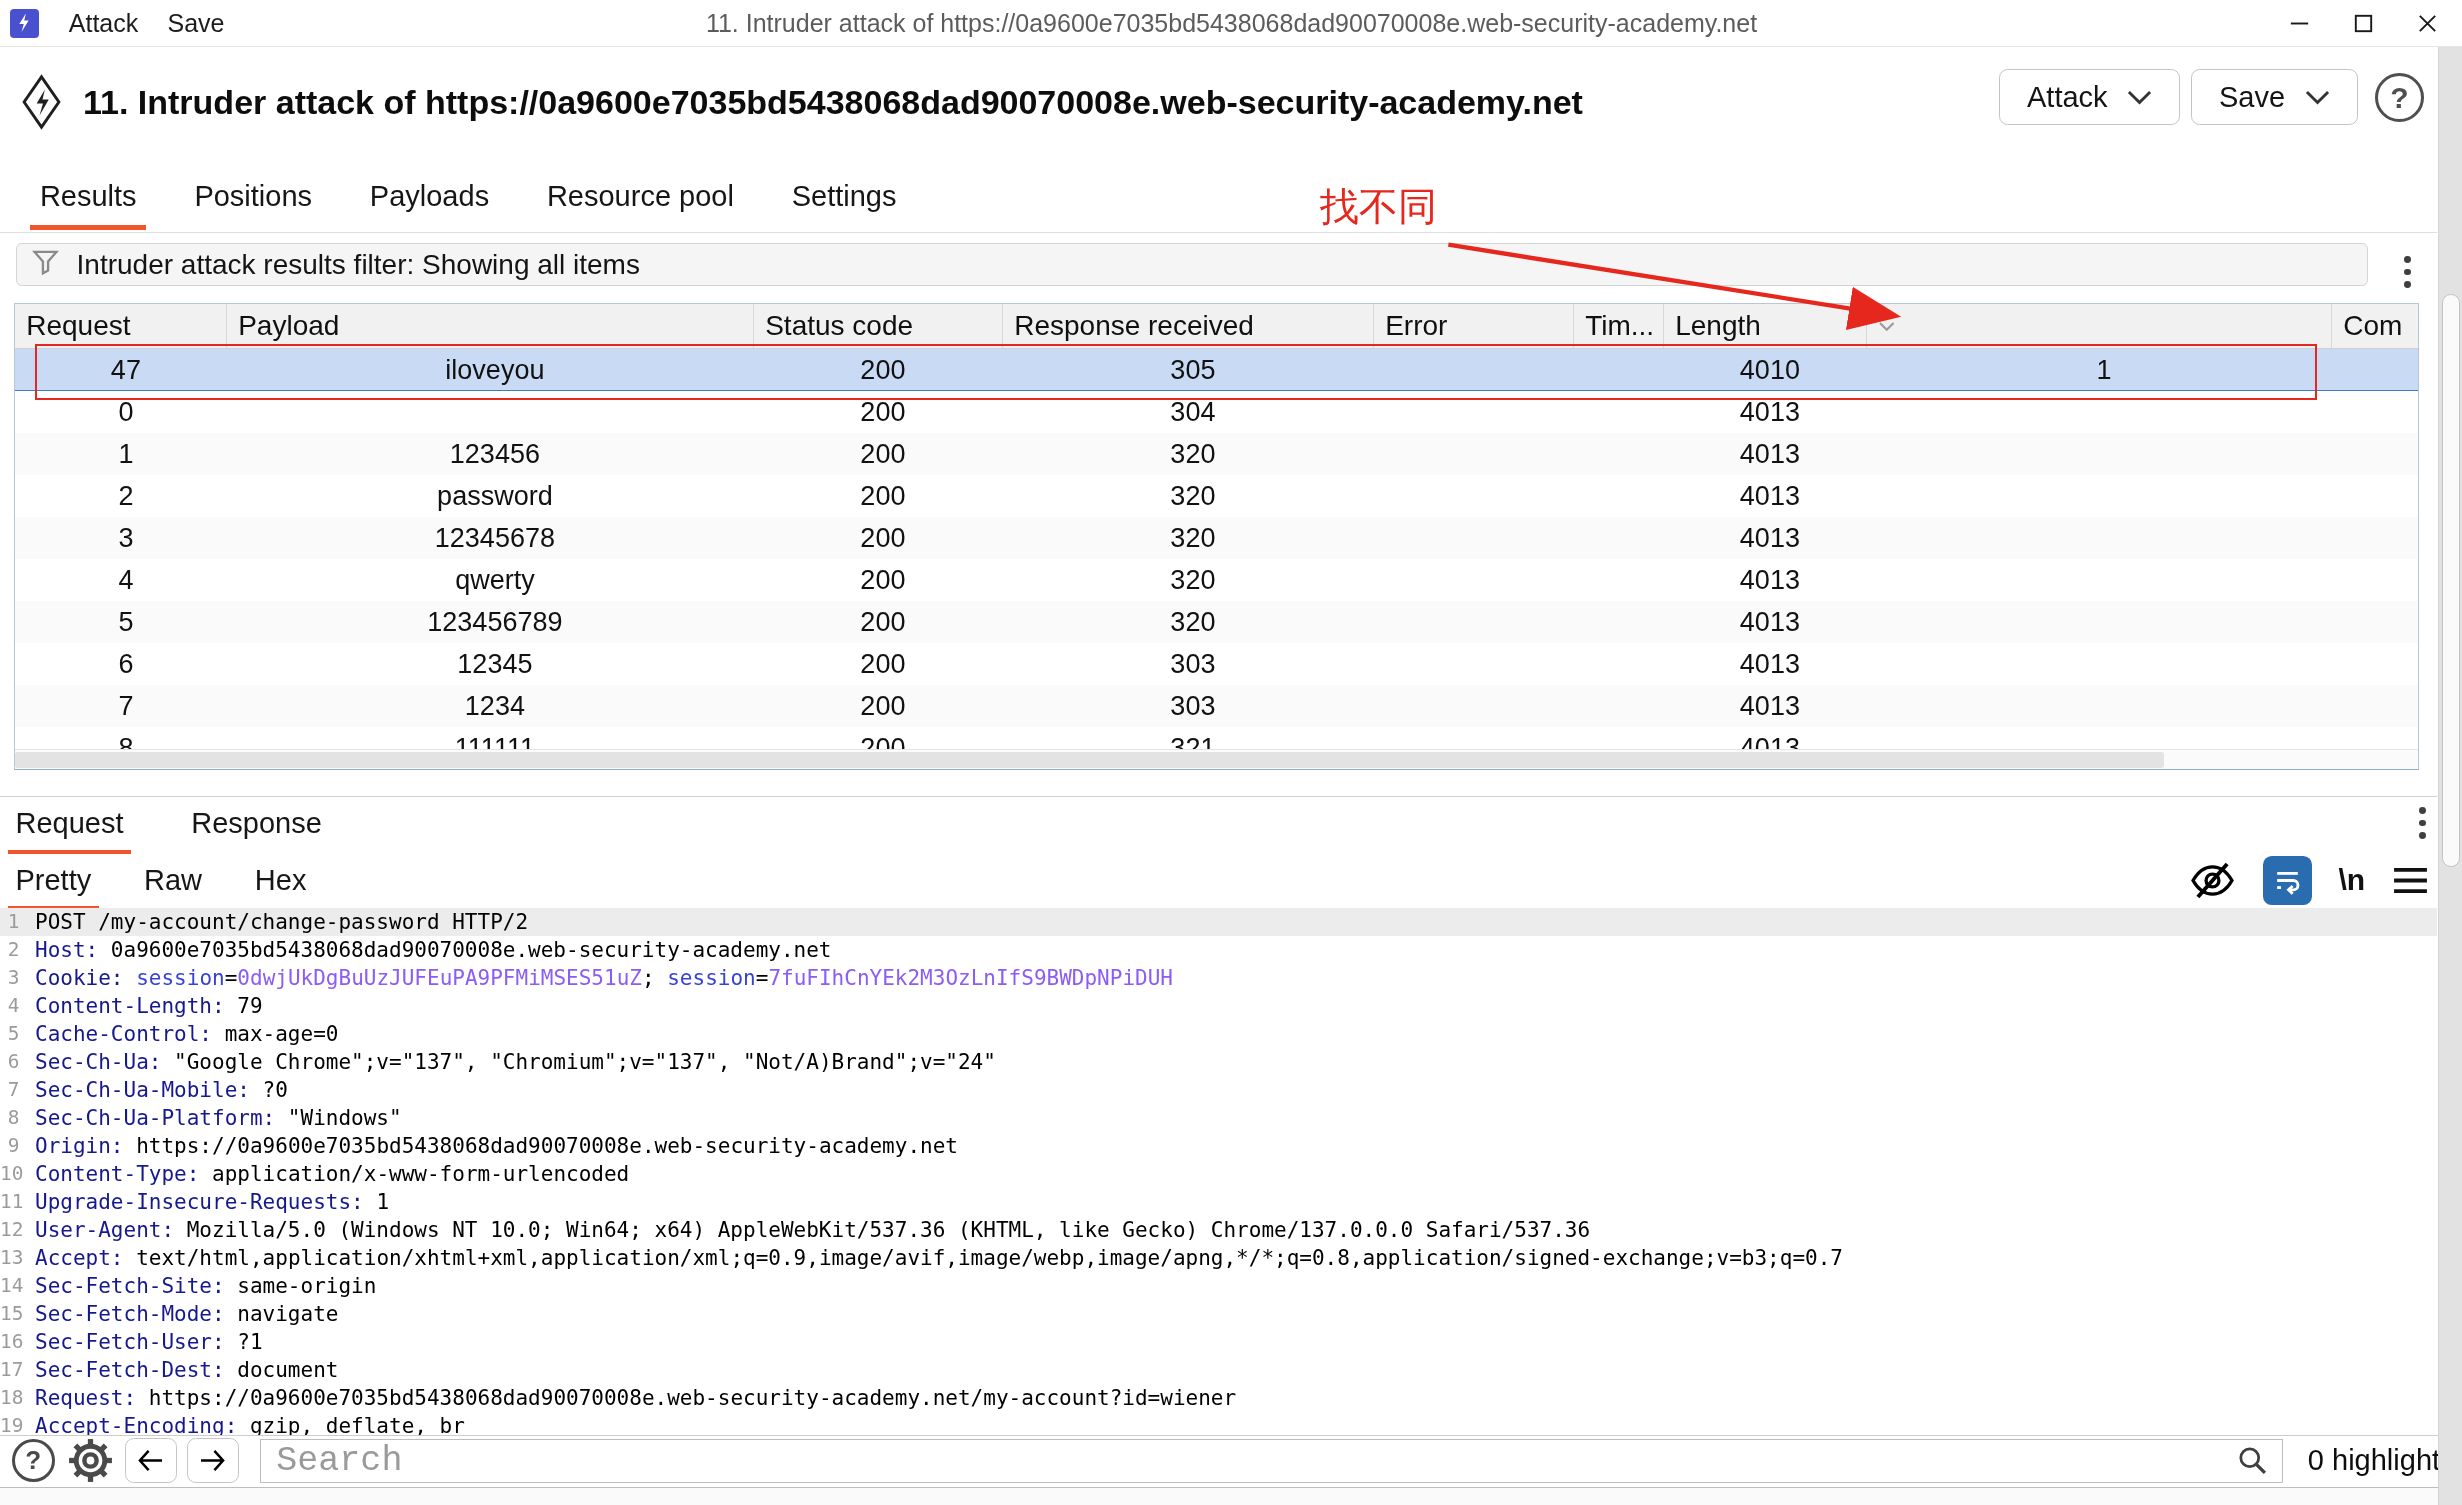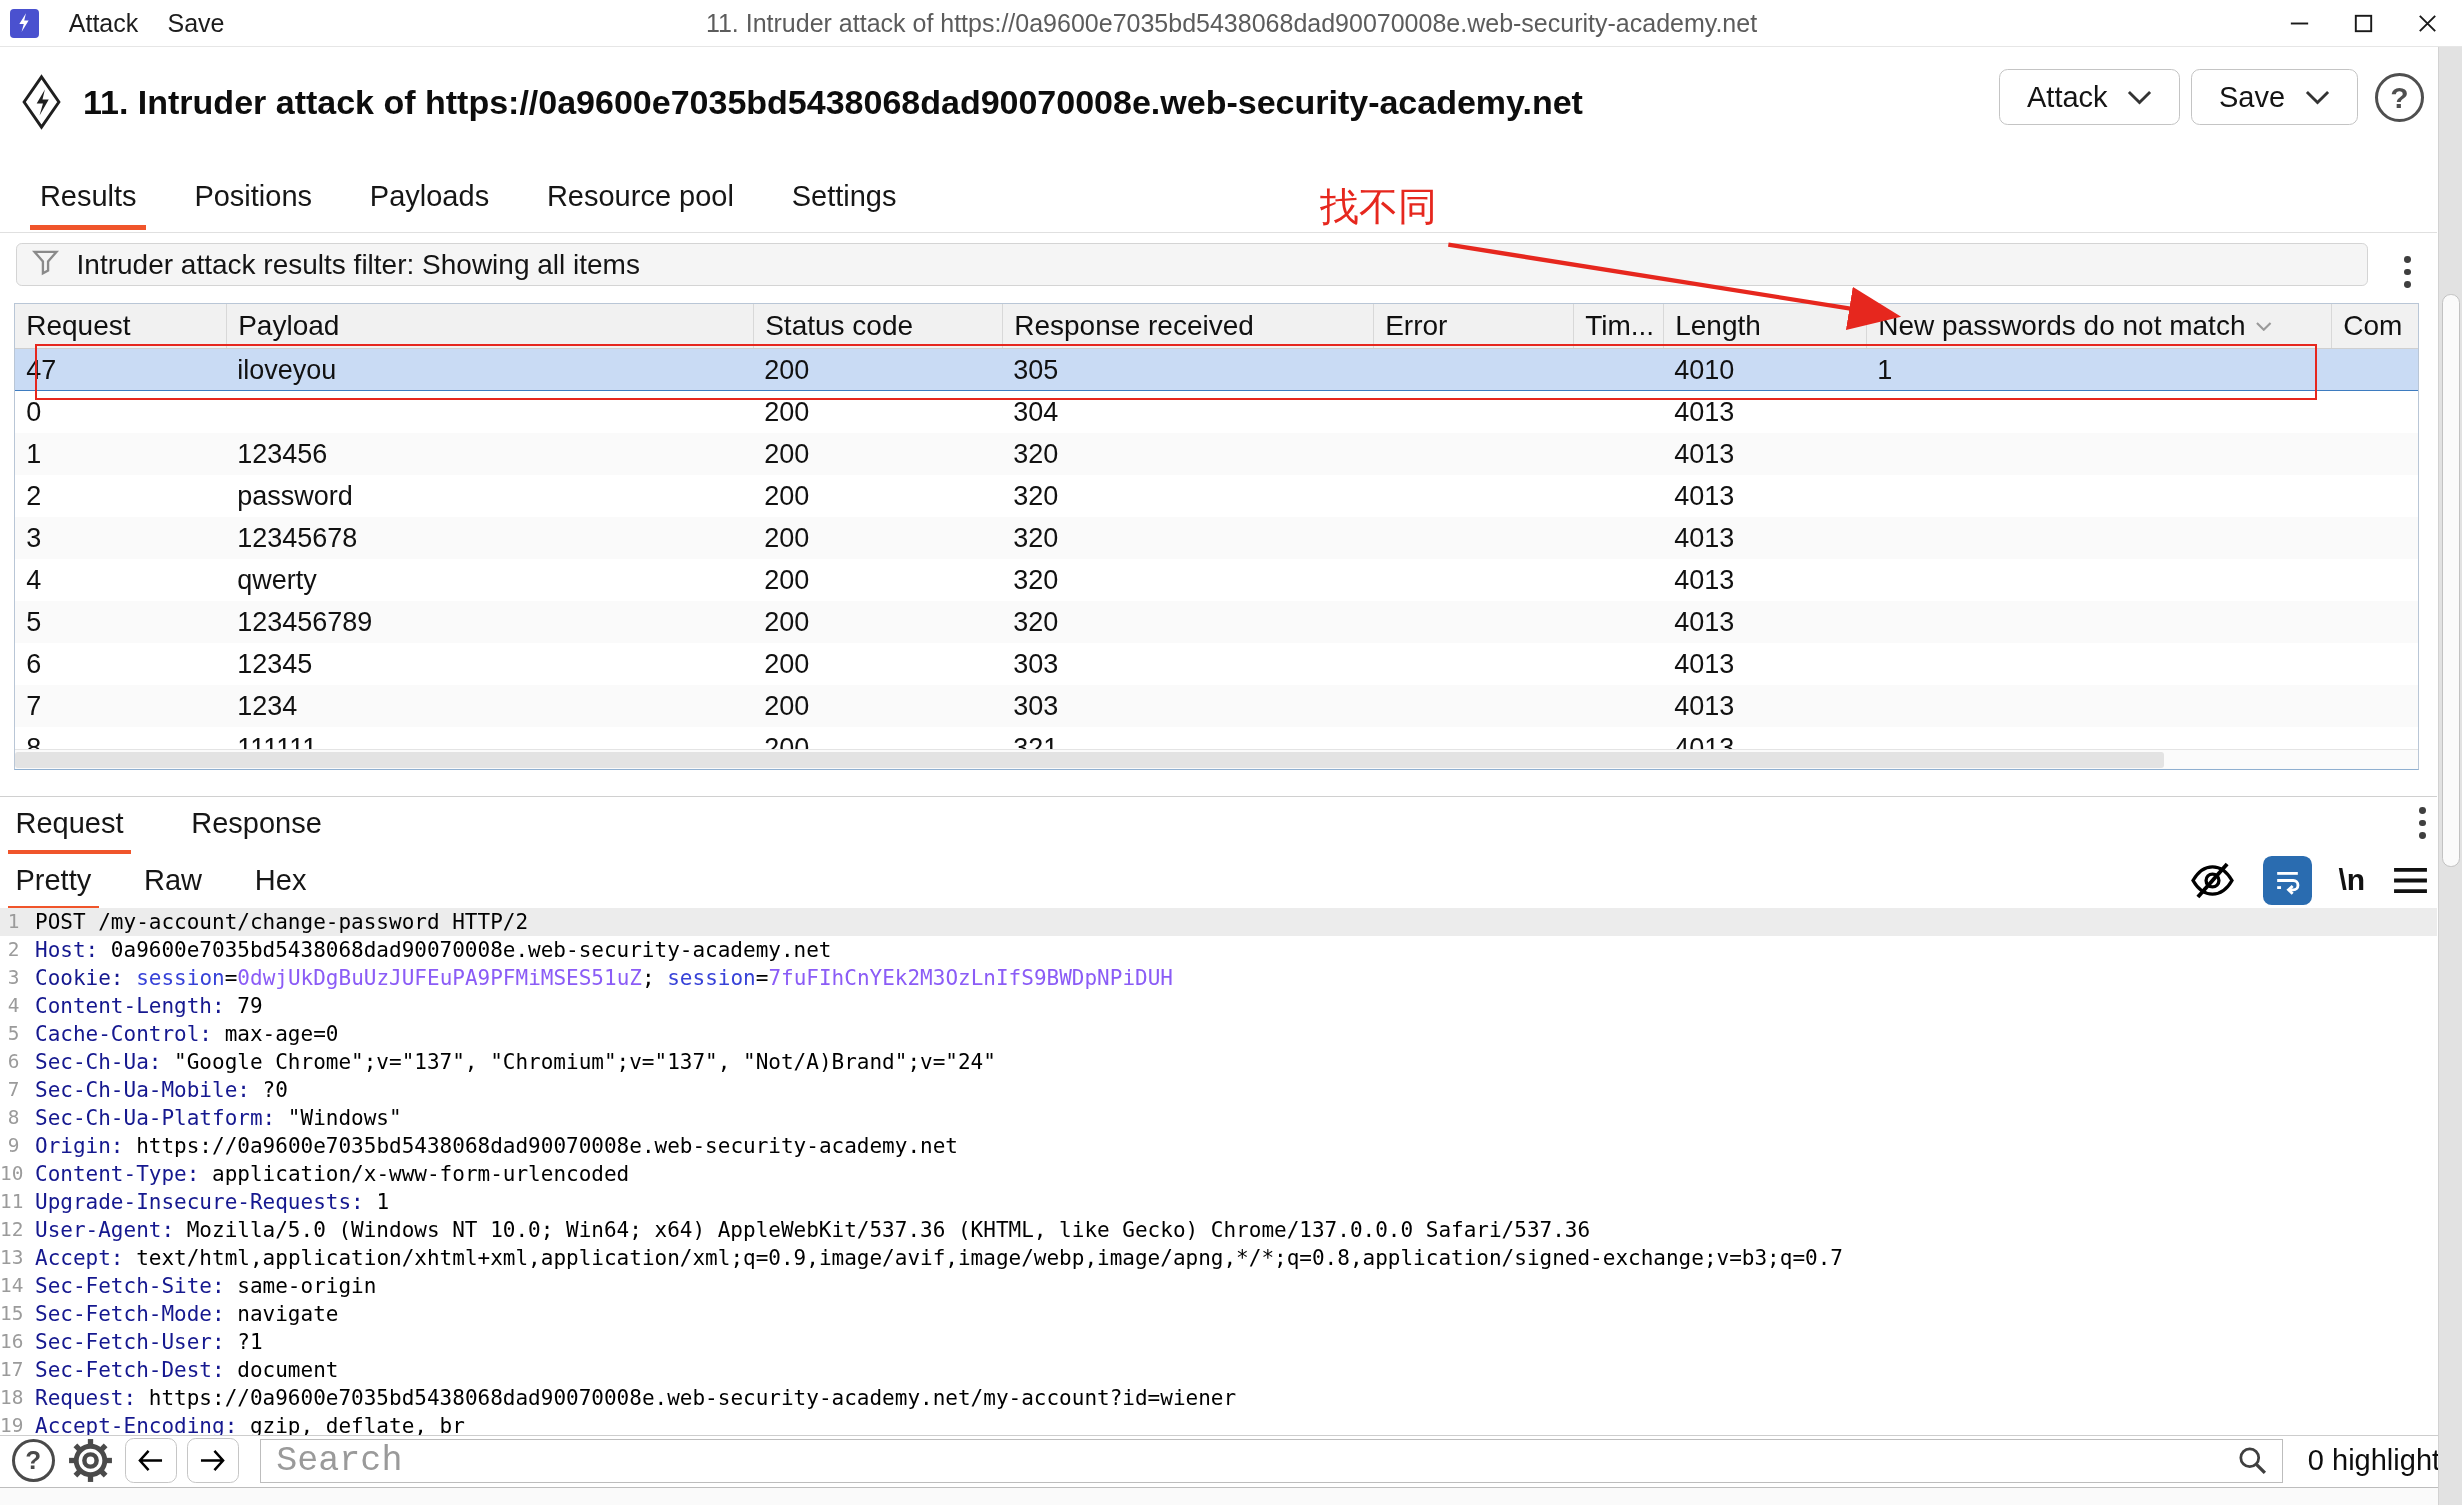--- a/index.html
+++ b/index.html
@@ -42,21 +42,21 @@
   .kebab.filter-kebab { left:2393px; top:256px; }
   .kebab.io-kebab { left:2408px; top:807px; }
 
   
   .rtable { position:absolute; left:13.6px; top:303px; width:2405px; border:1px solid #b9c6d6; border-bottom:1.9px solid #8fafd0; background:#fff; }
   .tgrid { display:grid; grid-template-columns:211px 527px 249px 371px 200px 90px 203px 465px 1fr; }
   .thead { height:45px; background:#f1f1f1; border-bottom:1px solid #cfcfcf; }
   .hcell { font-size:28px; line-height:44px; padding-left:11.6px; color:#101010; border-left:1px solid #d8d8d8;
            overflow:hidden; white-space:nowrap; display:flex; align-items:center; gap:9.7px; }
   .hcell:first-child { border-left:none; }
-  .tbody { height:400px; overflow:hidden; }
+  .tbody { height:400px; overflow:hidden;text-align:center; }
   .brow { height:42px; font-size:27px; line-height:42px; background:#fff; }
   .brow:nth-child(odd):not(.selected) { background:#fafafa; }
   .brow.selected { background:#c9dbf4; border-bottom:1.9px solid #3e7cc0; }
   .tcell { padding-left:11.6px; overflow:hidden; white-space:nowrap; }
   .hscroll { height:20.4px; background:#fbfbfb; border-top:1px solid #e4e4e4; position:relative; }
   .hthumb { position:absolute; left:0; top:1.9px; height:16.5px; width:2149px; background:#e3e3e3; border-radius:2.9px; }
 
   
   .ann-rect { position:absolute; left:35px; top:344px; width:2282px; height:56px; border:2.9px solid #e6271e; z-index:10; pointer-events:none; }
   .ann-text { position:absolute; left:1320px; top:180px; font-size:39px; color:#e6271e; z-index:10; font-family:sans-serif; pointer-events:none; }
@@ -195,21 +195,20 @@
     <div class="hcell">
         <span>Error</span>
       </div>
     <div class="hcell">
         <span>Tim...</span>
       </div>
     <div class="hcell">
         <span>Length</span>
       </div>
     <div class="hcell">
-      <span>New passwords do not match</span>
       <svg width="17.5" height="10.7" viewBox="0 0 18 11">
           <path d="M2 2 9 9 16 2" stroke="#9a9a9a" stroke-width="2.2" fill="none"></path>
         </svg>
     </div>
     <div class="hcell">
         <span>Com</span>
       </div>
   </div>
   <div class="tbody">
       <div class="brow tgrid selected">

